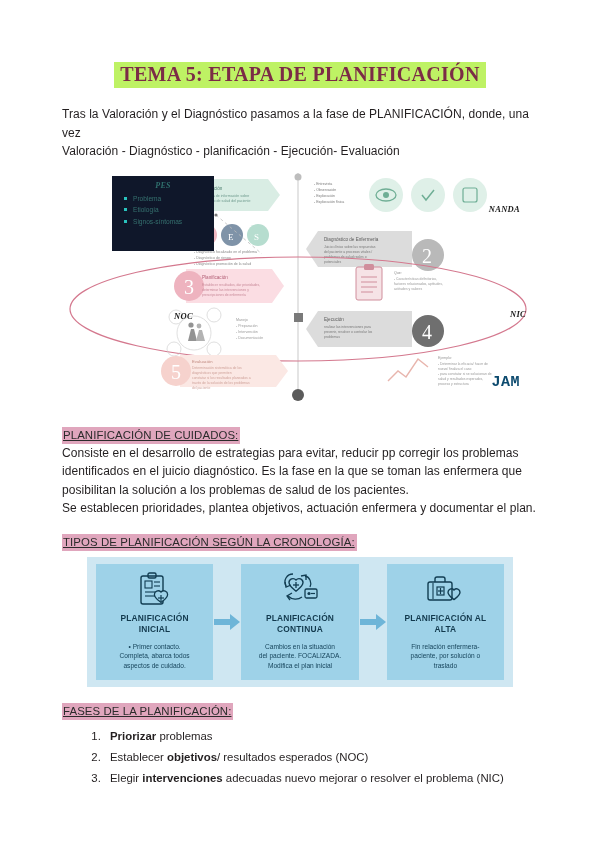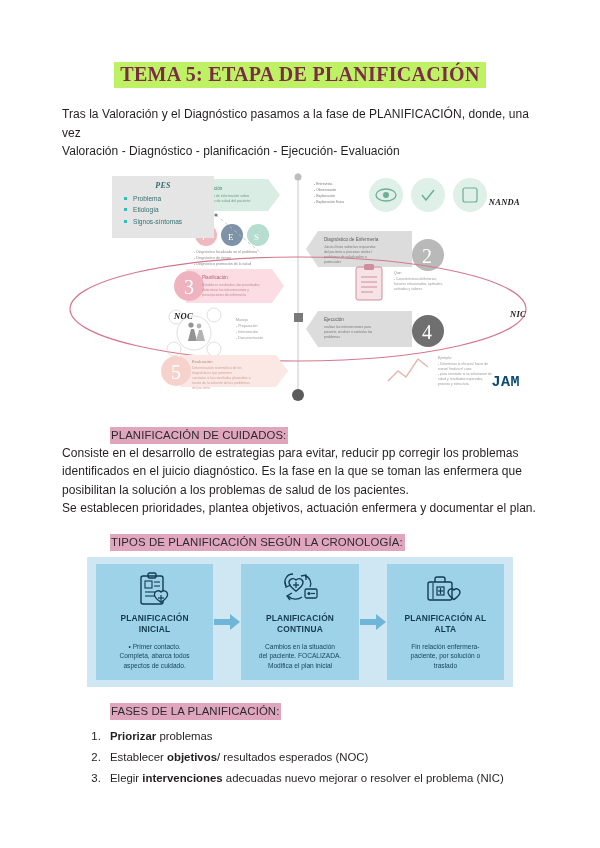--- a/index.html
+++ b/index.html
@@ -51,24 +51,24 @@
   .intro {
     margin-top: 17px;
   }
 
   
   .section-head {
     display: inline-block;
     font-size: 11.4px;
     color: #2b2b2b;
     background: #e0a6bd;
+    text-decoration: underline;
     padding: 1px 2px 1px 1px;
     letter-spacing: .1px;
     line-height: 15px;
-    margin-left: 48px;
   }
   .head-wrap { margin-top: 14px; }
 
   
   ol.fases {
     margin: 6px 0 0 0;
     padding-left: 42px;
     font-size: 11.4px;
     line-height: 21px;
   }
@@ -86,22 +86,22 @@
     left: -6px;
     top: 0;
     width: 484px;
     height: 242px;
   }
   .pes-box {
     position: absolute;
     left: 50px;
     top: 7px;
     width: 102px;
-    height: 62px;
-    background: #e5e5e5;
+    height: 75px;
+    background: #0f172a;
   }
   .pes-title {
     text-align: center;
     font-family: "Liberation Serif", serif;
     font-style: italic;
     font-weight: bold;
     font-size: 8px;
     color: #2f6f6d;
     padding-top: 5px;
     letter-spacing: .2px;
@@ -129,21 +129,21 @@
   }
   .corner-label {
     position: absolute;
     font-family: "Liberation Serif", serif;
     font-style: italic;
     font-weight: bold;
     font-size: 8.5px;
     color: #1a1a1a;
     letter-spacing: .3px;
   }
-  .lbl-nanda { right: 18px; top: 28px; }
+  .lbl-nanda { right: 18px; top: 35px; }
   .lbl-noc   { left: 112px; top: 142px; text-align: right; }
   .lbl-nic   { right: 12px; top: 140px; }
   .jam-logo {
     position: absolute;
     right: 18px;
     bottom: 20px;
     font-family: Liberation Mono, monospace;
     font-weight: bold;
     font-size: 15px;
     color: #0c4a6e;

